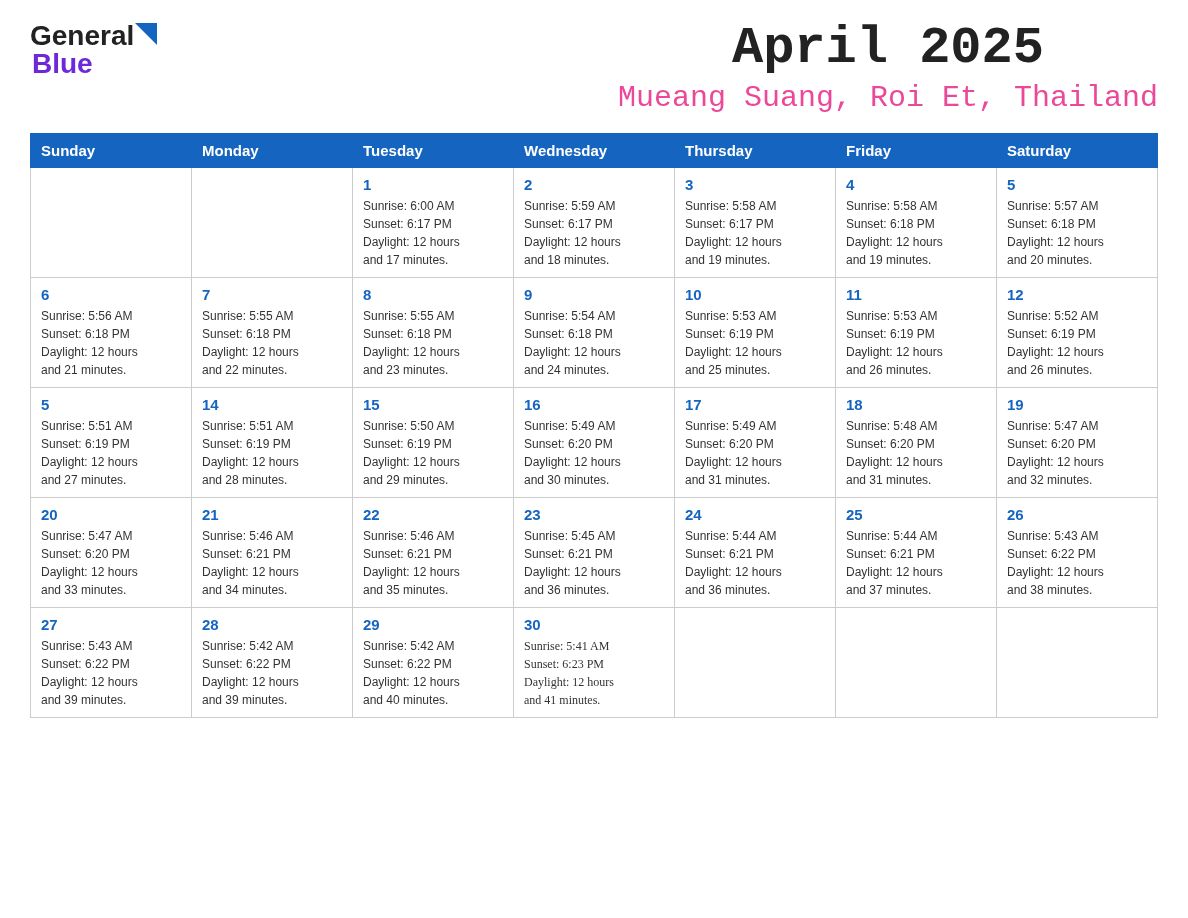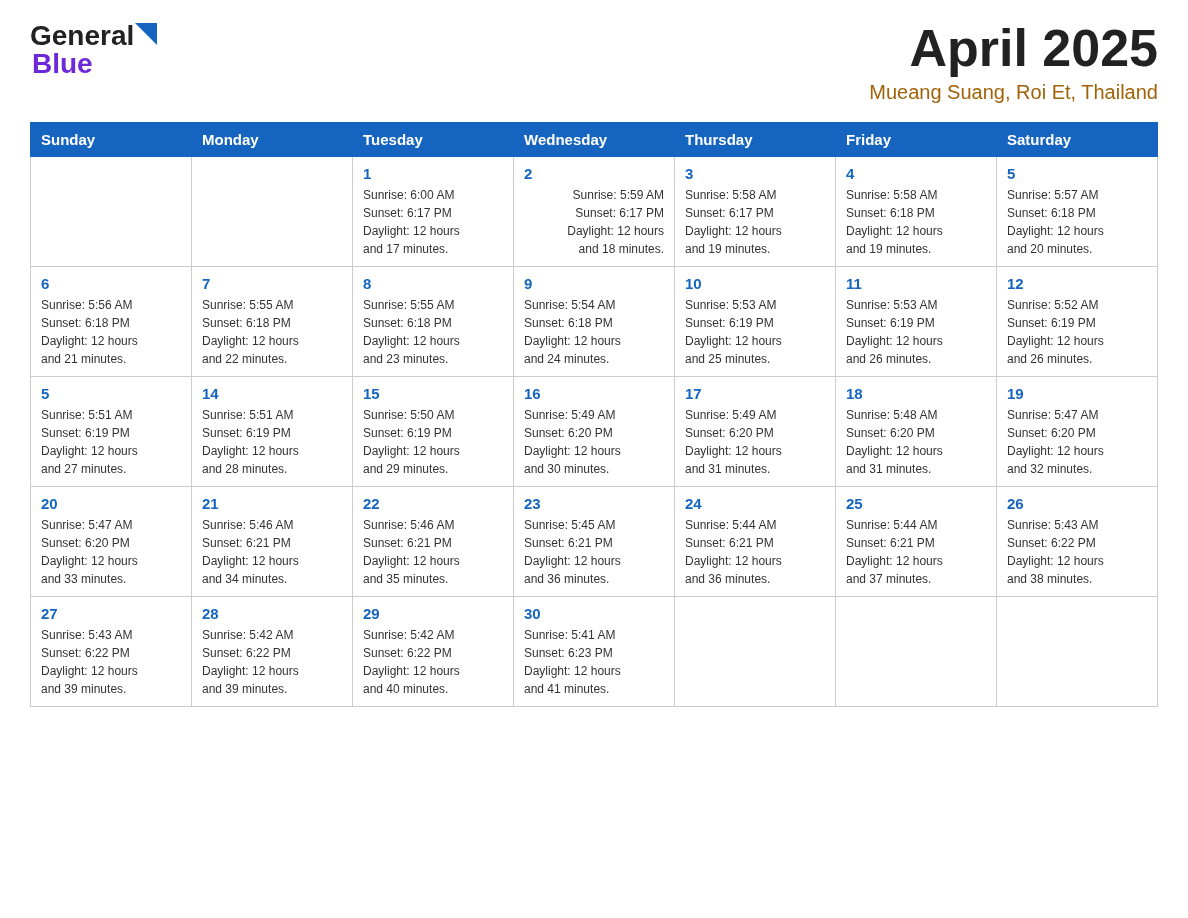--- a/index.html
+++ b/index.html
@@ -16,31 +16,32 @@
       justify-content: space-between;
       align-items: flex-start;
       margin-bottom: 16px;
     }
     .logo {
       display: flex;
       flex-direction: column;
       align-items: flex-start;
     }
     .title-area {
-      text-align: right;
+      text-align: center;
+      font-family: Liberation Mono, monospace;
     }
     .month-title {
       font-size: 52px;
       font-weight: bold;
       color: #222;
       line-height: 1.1;
     }
     .location-title {
-      font-size: 20px;
-      color: #a16207;
+      font-size: 30px;
+      color: #ec4899;
       margin-top: 4px;
     }
     .calendar-table {
       width: 100%;
       border-collapse: collapse;
       table-layout: fixed;
       margin-top: 18px;
     }
     .calendar-table th {
       background-color: #1565c0;
@@ -114,21 +115,21 @@
         <td class="empty-cell"></td>
         <td>
           <span class="day-number">1</span>
           <div class="day-info" style="white-space: pre-line;">Sunrise: 6:00 AM
 Sunset: 6:17 PM
 Daylight: 12 hours
 and 17 minutes.</div>
         </td>
         <td>
           <span class="day-number">2</span>
-          <div class="day-info" style="white-space: pre-line; text-align: right;">Sunrise: 5:59 AM
+          <div class="day-info" style="white-space: pre-line;">Sunrise: 5:59 AM
 Sunset: 6:17 PM
 Daylight: 12 hours
 and 18 minutes.</div>
         </td>
         <td>
           <span class="day-number">3</span>
           <div class="day-info" style="white-space: pre-line;">Sunrise: 5:58 AM
 Sunset: 6:17 PM
 Daylight: 12 hours
 and 19 minutes.</div>
@@ -318,21 +319,21 @@
         </td>
         <td>
           <span class="day-number">29</span>
           <div class="day-info" style="white-space: pre-line;">Sunrise: 5:42 AM
 Sunset: 6:22 PM
 Daylight: 12 hours
 and 40 minutes.</div>
         </td>
         <td>
           <span class="day-number">30</span>
-          <div class="day-info" style="white-space: pre-line;">Sunrise: 5:41 AM
+          <div class="day-info" style="white-space: pre-line; font-family: Liberation Serif, serif;">Sunrise: 5:41 AM
 Sunset: 6:23 PM
 Daylight: 12 hours
 and 41 minutes.</div>
         </td>
         <td class="empty-cell"></td>
         <td class="empty-cell"></td>
         <td class="empty-cell"></td>
       </tr>
     </tbody>
 </table>

